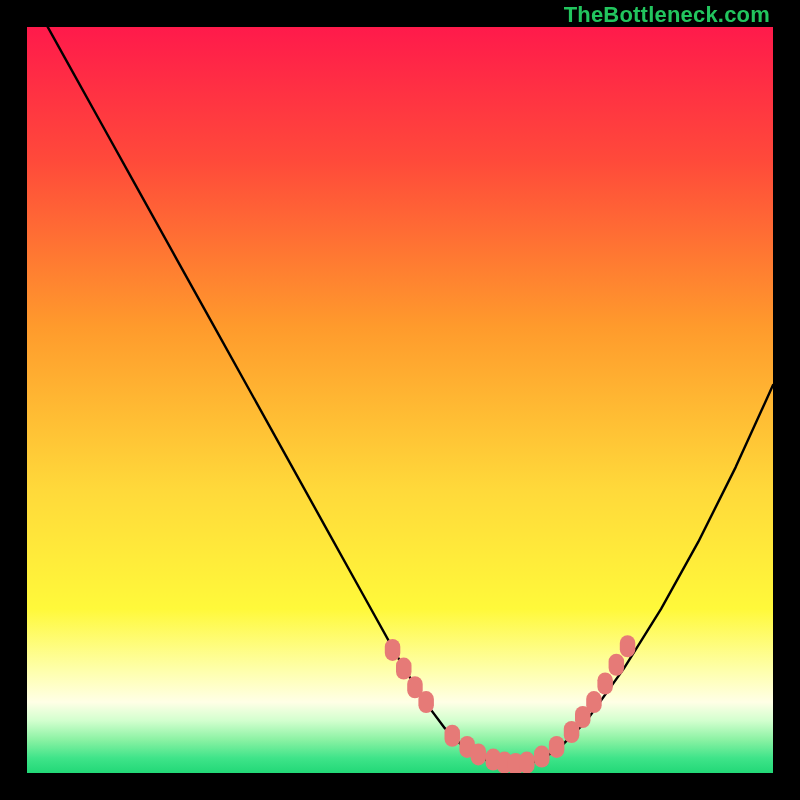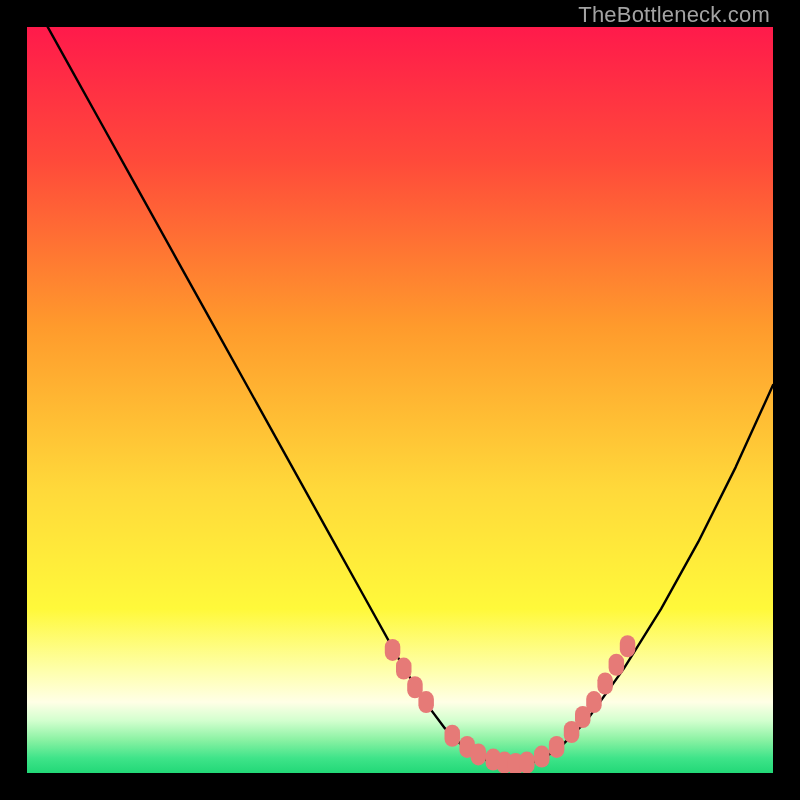--- a/index.html
+++ b/index.html
@@ -23,24 +23,24 @@
     left: 27px;
     top: 27px;
     width: 746px;
     height: 746px;
     overflow: hidden;
   }
   .watermark {
     position: absolute;
     top: 2px;
     right: 30px;
-    color: #a3a3a3;
+    color: #22c55e;
     font-family: Arial, Helvetica, sans-serif;
     font-size: 22px;
-    font-weight: 400;
+    font-weight: 700;
     letter-spacing: 0.2px;
     user-select: none;
   }
   svg {
     display: block;
   }
 </style>
 </head>
 <body>
 

